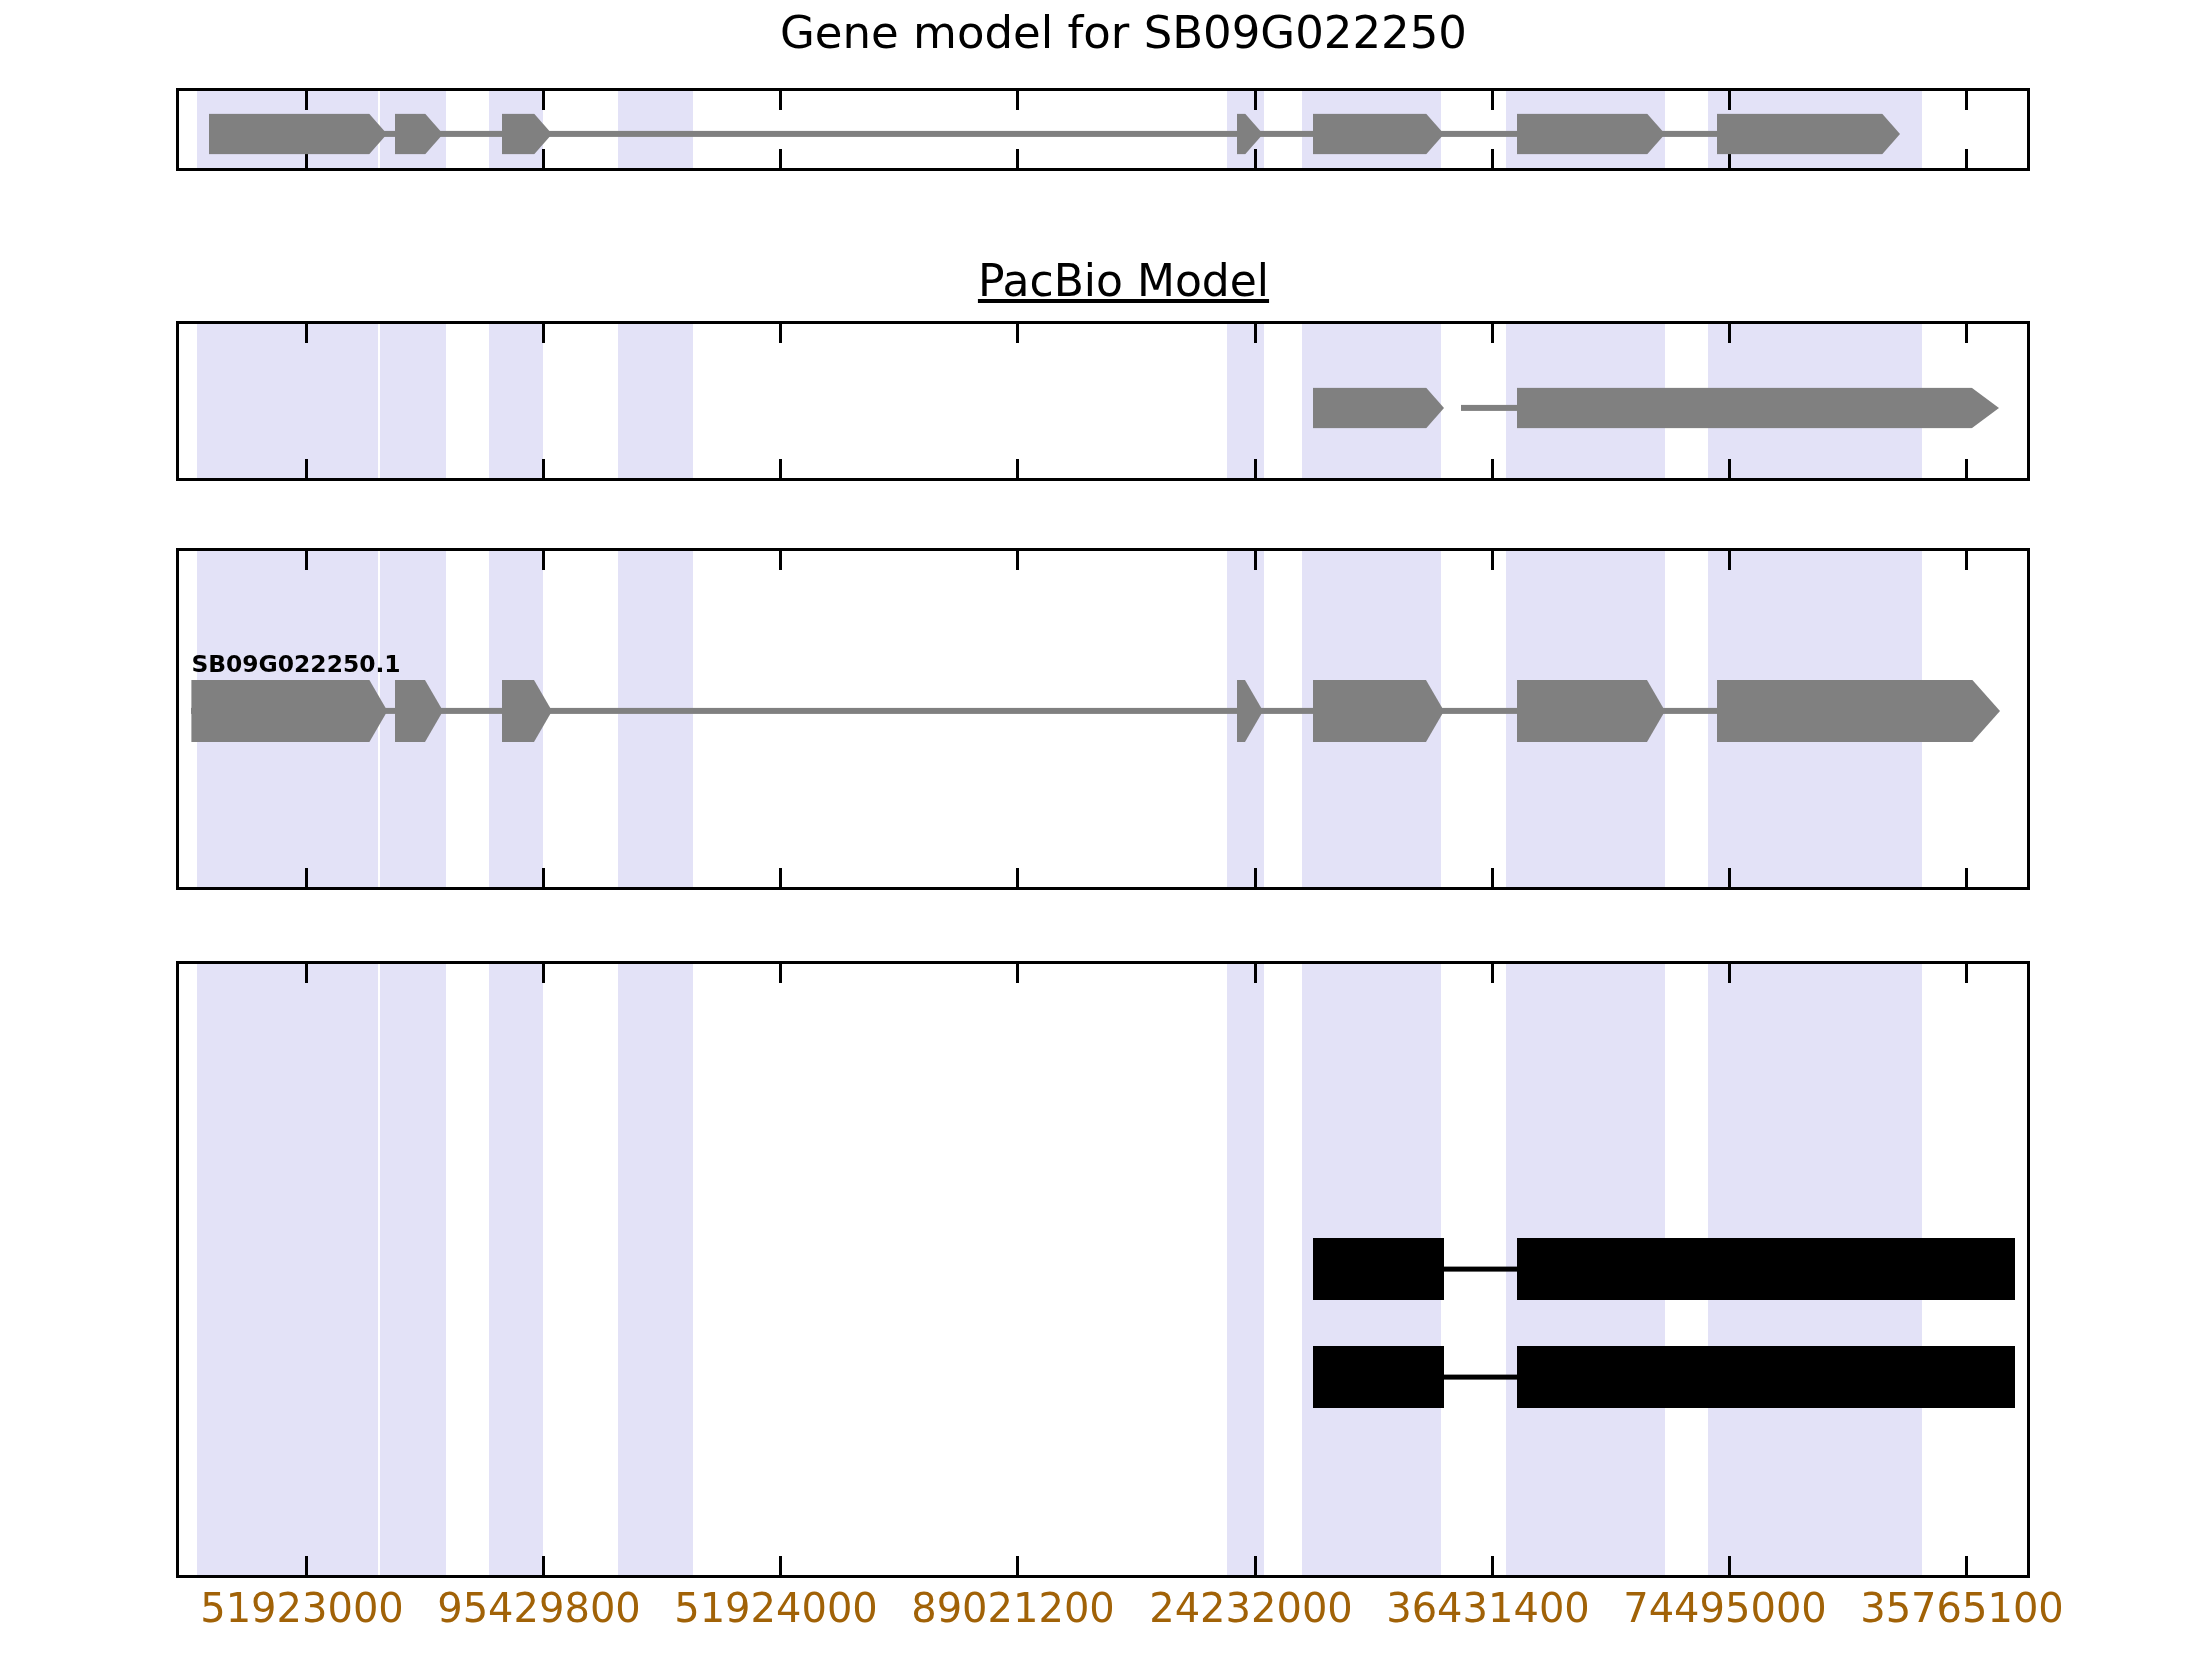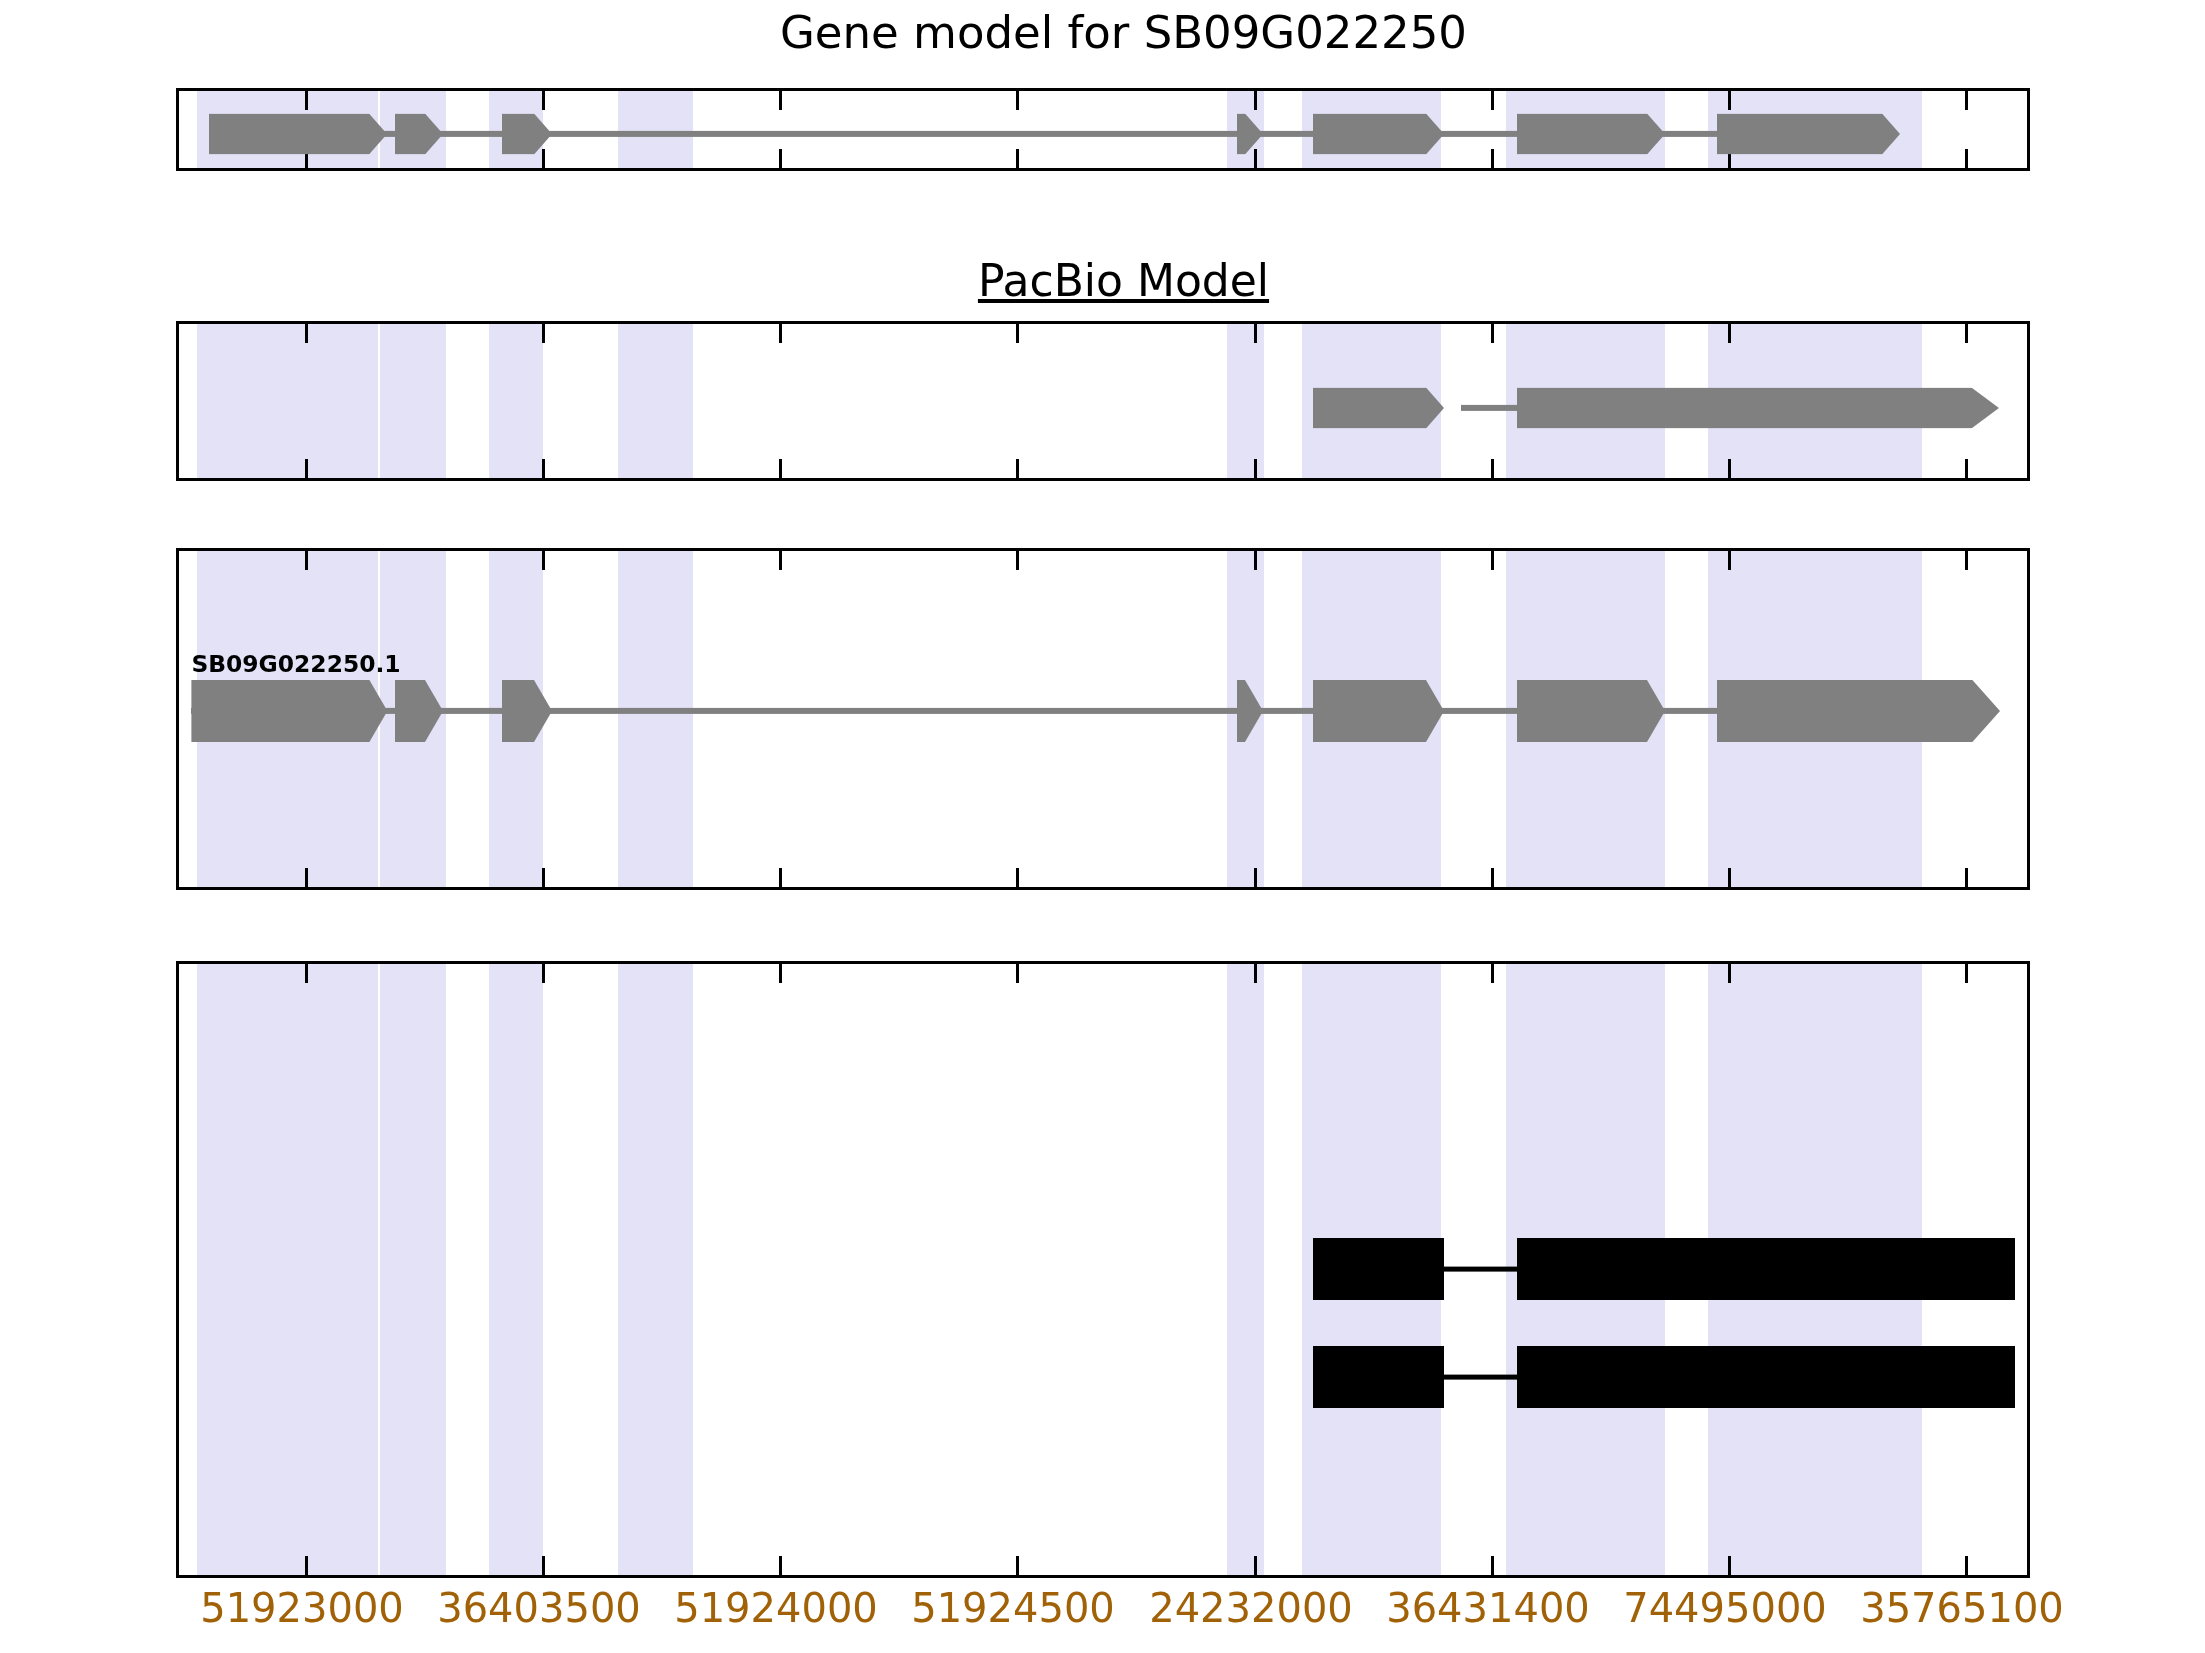--- a/index.html
+++ b/index.html
@@ -204,23 +204,23 @@
       <div class="read-block" style="left:1338px;top:305px;width:498px;height:62px;"></div>
 
       <div class="read-line" style="left:1265px;top:413px;width:83px;"></div>
       <div class="read-block" style="left:1134px;top:413px;width:131px;height:62px;"></div>
       <div class="read-block" style="left:1338px;top:413px;width:498px;height:62px;"></div>
     </div>
   </div>
 
   <div class="xticklabels">
     <div class="xticklabel" style="left:302px;">51923000</div>
-    <div class="xticklabel" style="left:539px;">36403500</div>
+    <div class="xticklabel" style="left:539px;">95429800</div>
     <div class="xticklabel" style="left:776px;">51924000</div>
-    <div class="xticklabel" style="left:1013px;">51924500</div>
+    <div class="xticklabel" style="left:1013px;">89021200</div>
     <div class="xticklabel" style="left:1251px;">24232000</div>
     <div class="xticklabel" style="left:1488px;">36431400</div>
     <div class="xticklabel" style="left:1725px;">74495000</div>
     <div class="xticklabel" style="left:1962px;">35765100</div>
   </div>
 
 </div>
 
 
 </body></html>

